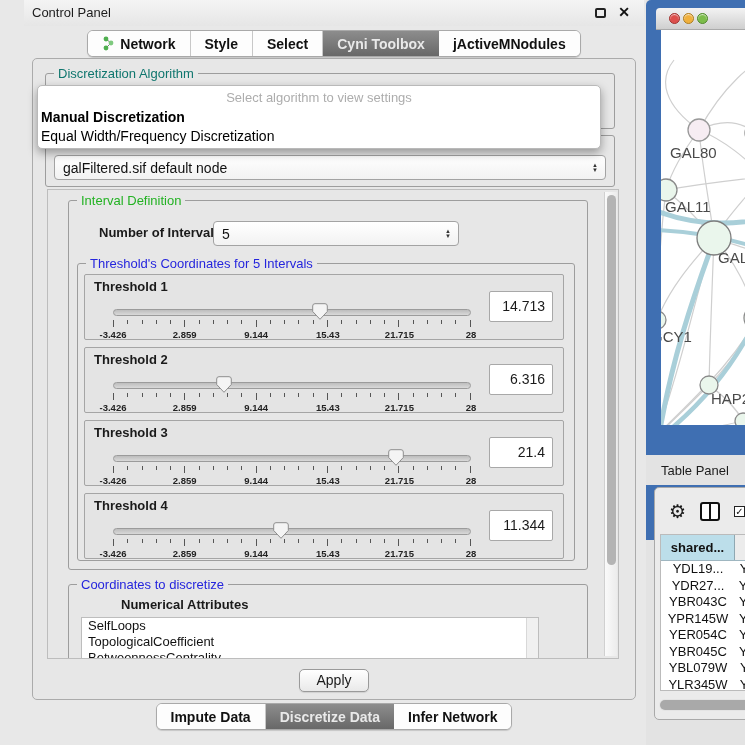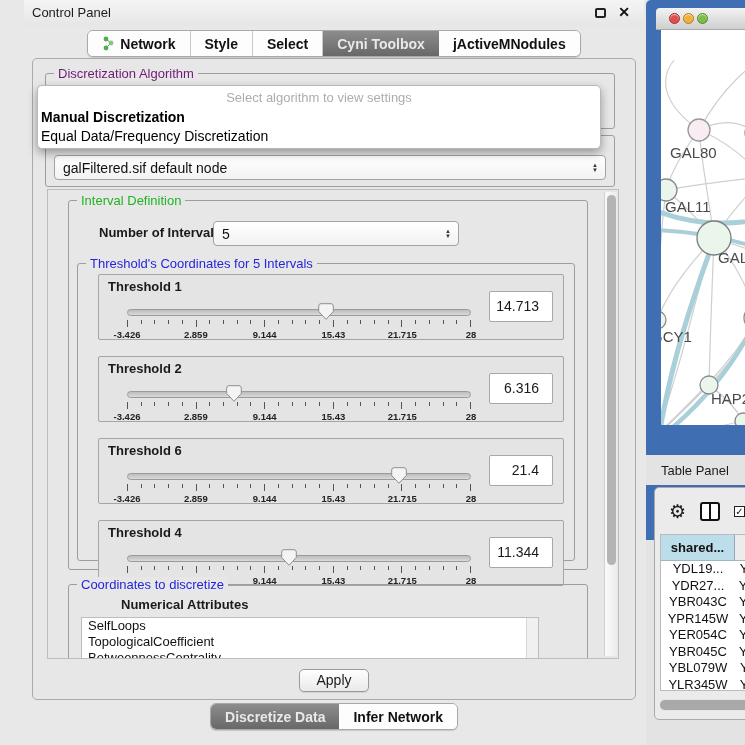--- a/index.html
+++ b/index.html
@@ -26,21 +26,21 @@
   .tab.selected { background:linear-gradient(#8d8d8d,#686868); color:#e9e9e9; border-right:none; }
   .net-icon { display:inline-block; width:13px; height:15px; }
 
   
   .lp-content { position:absolute; left:8px; right:8px; top:58px; bottom:45px;
     border:1px solid #ababab; border-radius:5px; background:#e7e7e7; }
 
   .group { position:absolute; border:1px solid #9d9d9d; border-radius:3px; }
   .group-label { position:absolute; top:-8px; left:8px; background:#e7e7e7; padding:0 4px;
     font-size:13px; line-height:15px; white-space:nowrap; }
-  .group-label.gray  { color:#701a75; }
+  .group-label.gray  { color:#0f766e; }
   .group-label.green { color:#23b223; }
   .group-label.blue  { color:#2525dd; }
 
   .algo-group { left:12px; right:20px; top:14px; height:56px; }
   .combo-sliver { position:absolute; right:22px; top:36px; width:300px; height:27px;
     background:#fff; border:1px solid #9a9a9a; border-radius:4px;
     box-shadow:0 0 0 3px rgba(100,150,220,0.75); }
 
   .tabledata-group { left:12px; right:20px; top:76px; height:52px; }
   .combo { position:absolute; background:linear-gradient(#ffffff,#f2f2f2);
@@ -65,39 +65,39 @@
     background:linear-gradient(to right,#fafafa,#ececec); border-left:1px solid #d0d0d0; }
   .vscroll .thumb-v { position:absolute; left:2px; width:9px; border-radius:5px;
     background:#b4b4b4; }
   .sa-thumb { top:3px; height:370px; }
 
   .interval-group { position:absolute; left:20px; right:30px; top:10px; height:370px; }
   .noi-label { position:absolute; left:30px; top:24px; font-size:13px; font-weight:bold; }
   .noi-combo { left:144px; top:20px; width:246px; height:25px; }
 
   .thr-group { position:absolute; left:8px; right:12px; top:62px; bottom:8px; }
-  .thr-stack { position:absolute; left:20px; right:10px; top:10px; display:flex;
-    flex-direction:column; gap:16px; }
+  .thr-stack { position:absolute; left:6px; right:10px; top:10px; display:flex;
+    flex-direction:column; gap:7px; }
   .threshold-row { position:relative; height:66px; border:1px solid #a5a5a5;
     border-radius:2px; background:#e4e4e4; }
   .thr-name { position:absolute; left:9px; top:4px; font-size:13px; font-weight:bold; }
   .slider-wrap { position:absolute; left:28px; right:92px; top:28px; height:36px; }
   .track { position:absolute; left:0; right:0; top:6px; height:7px; border-radius:4px;
     background:linear-gradient(#bdbdbd,#d9d9d9); border:1px solid #9b9b9b; }
   .thumb { position:absolute; top:0; width:16px; height:17px; transform:translateX(-50%); z-index:2; }
   .ticks { position:absolute; left:0; right:0; top:17px; height:8px; display:flex;
     justify-content:space-between; align-items:flex-start; }
   .tick { width:1px; height:4px; background:#555; }
   .tick.major { height:7px; }
   .tick-labels { position:absolute; left:0; right:0; top:26px; height:11px; }
   .tick-labels span { position:absolute; transform:translateX(-50%); font-size:9.5px;
     font-weight:bold; color:#222; white-space:nowrap; }
   .value-box { position:absolute; right:10px; top:16px; width:64px; height:31px;
     background:#fff; border:1px solid #a8a8a8; border-radius:2px; font-size:14px;
-    line-height:29px; text-align:right; padding-right:13px; }
+    line-height:29px; text-align:right; padding-right:7px; }
 
   .attr-group { position:absolute; left:20px; right:30px; top:394px; height:150px; }
   .numattr-label { position:absolute; left:24px; top:12px; font-size:13px; font-weight:bold;padding-left:28px; }
   .listbox { position:absolute; left:12px; right:48px; top:32px; height:112px;
     background:#fff; border:1px solid #bdbdbd; overflow:hidden; }
   .attr-item { font-size:13px; height:16px; line-height:16px; padding-left:6px; color:#111; }
   .list-vscroll { position:absolute; right:0; top:0; bottom:0; width:12px; background:#f0f0f0;
     border-left:1px solid #d8d8d8; }
   .list-vscroll .thumb-v { top:2px; height:58px; left:2px; width:8px; }
 
@@ -205,21 +205,21 @@
           <span class="stepper">
               <span>▲</span>
               <span>▼</span>
             </span>
         </div>
       </div>
 
       <div class="algo-popup">
         <div class="popup-prompt">Select algorithm to view settings</div>
         <div class="popup-item bold">Manual Discretization</div>
-        <div class="popup-item">Equal Data/Frequency Discretization</div>
+        <div class="popup-item">Equal Width/Frequency Discretization</div>
       </div>
 
       <div class="scroll-area">
 
         <div class="group interval-group">
           <span class="group-label green">Interval Definition</span>
           <span class="noi-label">Number of Intervals</span>
           <div class="combo noi-combo">
             <span>5</span>
             <span class="stepper">
@@ -324,21 +324,21 @@
                       <span style="left: 40%;">9.144</span>
                       <span style="left: 60%;">15.43</span>
                       <span style="left: 80%;">21.715</span>
                       <span style="left: 100%;">28</span>
                     </div>
                 </div>
                 <div class="value-box">6.316</div>
               </div>
 
               <div class="threshold-row">
-                <span class="thr-name">Threshold 6</span>
+                <span class="thr-name">Threshold 3</span>
                 <div class="slider-wrap">
                   <div class="track"></div>
                   <div class="thumb" style="left: 78.9983%;">
                     <svg width="16" height="17" viewBox="0 0 16 17">
                         <path d="M3,0.7 h10 a2.3,2.3 0 0 1 2.3,2.3 v5.5 l-7.3,7.8 l-7.3,-7.8 v-5.5 a2.3,2.3 0 0 1 2.3,-2.3 z" fill="#f4f4f4" stroke="#8e8e8e" stroke-width="1"></path>
                       </svg>
                   </div>
                   <div class="ticks">
                       <span class="tick major"></span>
                       <span class="tick"></span>
@@ -450,20 +450,23 @@
         <div class="vscroll">
           <div class="thumb-v sa-thumb"></div>
         </div>
       </div>
 
       <div class="apply-btn">Apply</div>
     </div>
 
     <div class="bottom-tab-row">
       <div class="tab-group">
+        <div class="tab">
+          <span>Impute Data</span>
+        </div>
         <div class="tab selected">
           <span>Discretize Data</span>
         </div>
         <div class="tab">
           <span>Infer Network</span>
         </div>
       </div>
     </div>
   </div>
 

